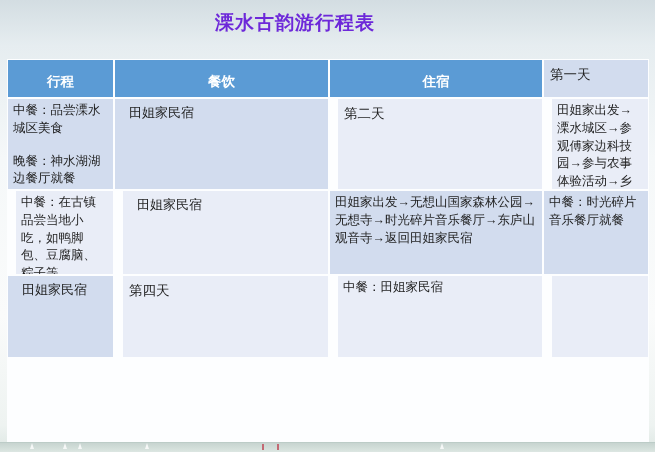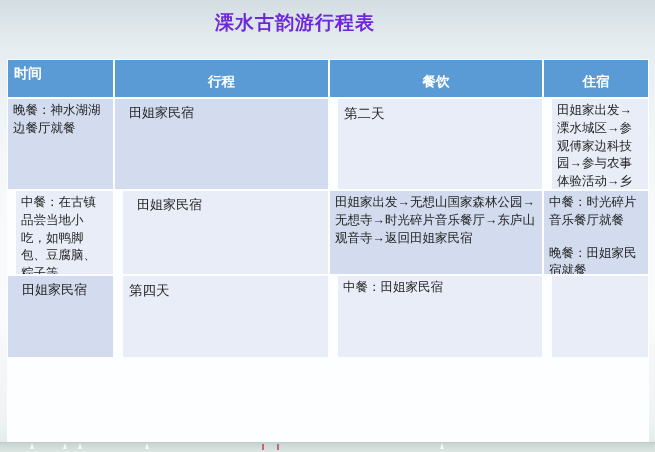--- a/index.html
+++ b/index.html
@@ -87,41 +87,41 @@
 </style>
 </head>
 <body>
 
 <div class="slide">
 
   <div class="title">溧水古韵游行程表</div>
 
   <div class="table">
 
-    <div class="cell th th-time">时间</div>
     <div class="cell th th-center">行程</div>
     <div class="cell th th-center">餐饮</div>
     <div class="cell th th-center">住宿</div>
 
+    <div class="cell row-odd day-cell">第一天</div>
     <div class="cell row-odd">
+      <div class="meal">中餐：品尝溧水城区美食</div>
       <div class="meal">晚餐：神水湖湖边餐厅就餐</div>
     </div>
     <div class="cell row-odd stay-cell">田姐家民宿</div>
 
     <div class="cell row-even day-cell">第二天</div>
     <div class="cell row-even">田姐家出发→溧水城区→参观傅家边科技园→参与农事体验活动→乡村餐厅品尝农家菜→返回田姐家民宿</div>
     <div class="cell row-even">
       <div class="meal">中餐：在古镇品尝当地小吃，如鸭脚包、豆腐脑、粽子等</div>
     </div>
     <div class="cell row-even stay-cell">田姐家民宿</div>
 
     <div class="cell row-odd">田姐家出发→无想山国家森林公园→无想寺→时光碎片音乐餐厅→东庐山观音寺→返回田姐家民宿</div>
     <div class="cell row-odd">
       <div class="meal">中餐：时光碎片音乐餐厅就餐</div>
-      <div class="meal">晚餐：田姐家民宿就餐</div>
     </div>
     <div class="cell row-odd stay-cell">田姐家民宿</div>
 
     <div class="cell row-even day-cell">第四天</div>
     <div class="cell row-even">
       <div class="meal">中餐：田姐家民宿</div>
       <div class="meal"></div>
     </div>
     <div class="cell row-even stay-cell"></div>
 

